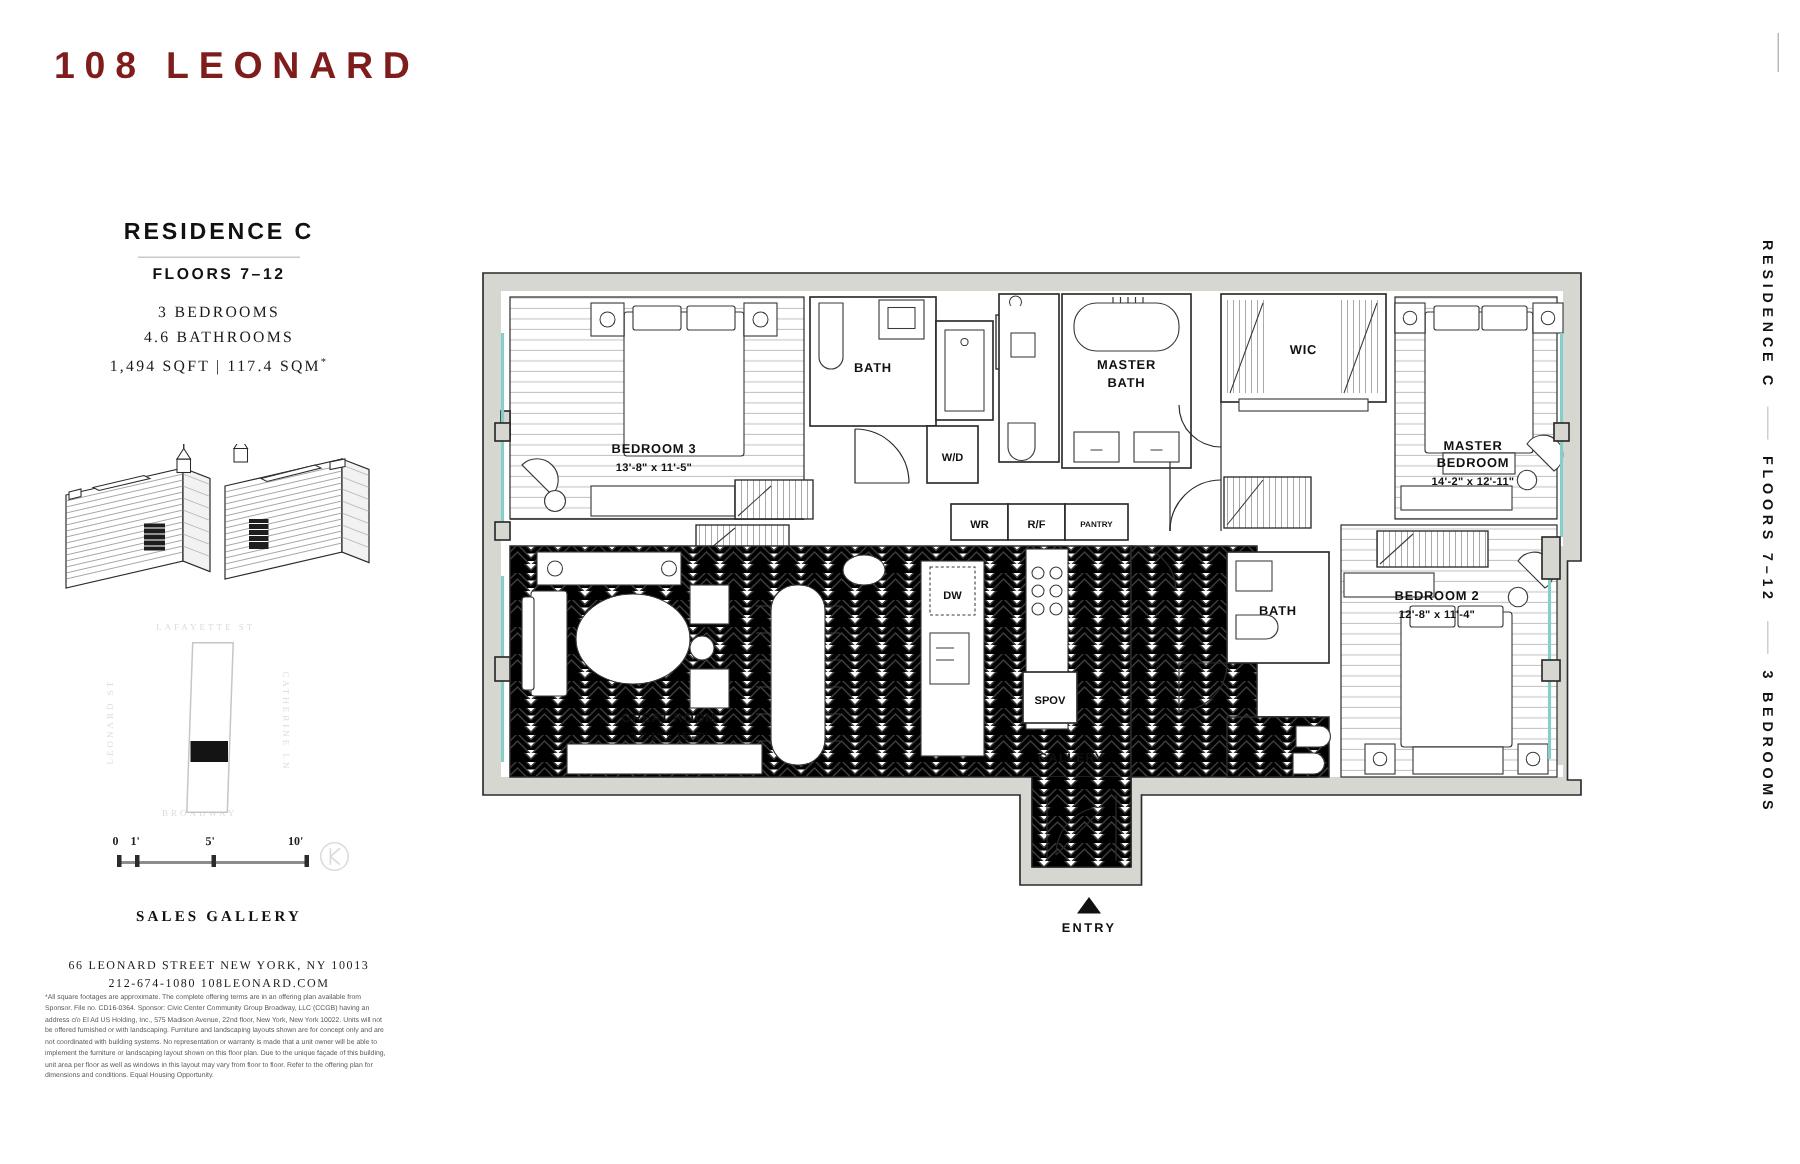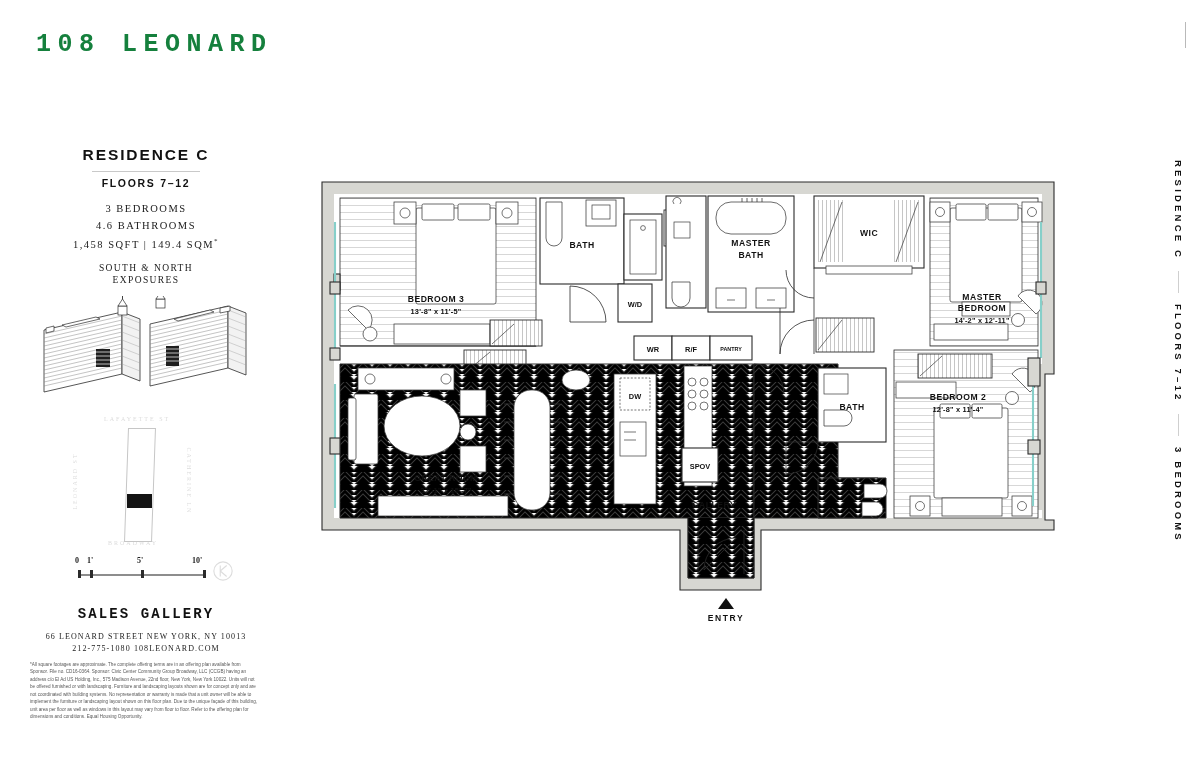--- a/index.html
+++ b/index.html
@@ -6,23 +6,23 @@
   body{
     width:1200px;height:776px;background:#ffffff;
     font-family:"Liberation Sans", sans-serif;
     color:#1a1a1a;overflow:hidden;position:relative;
   }
   .page{position:absolute;inset:0;}
 
   
   .brand{
     position:absolute;left:36px;top:30px;
-    font-family:Liberation Mono, monospace;
+    font-family:Liberation Sans, sans-serif;
     font-size:25px;font-weight:700;letter-spacing:6.5px;
-    color:#15803d;white-space:nowrap;
+    color:#7f1d1d;white-space:nowrap;
   }
 
   
   .info{position:absolute;left:28px;top:146px;width:236px;text-align:center;}
   .res-title{
     font-size:15.5px;font-weight:700;letter-spacing:1.9px;color:#111;
     padding-bottom:4px;
   }
   .res-rule{
     width:108px;height:1px;background:#c9c9c9;margin:3px auto 5px auto;
@@ -69,22 +69,22 @@
   .sb-line{position:absolute;left:8px;top:18px;width:128px;height:2px;background:#8d8d8d;}
   .sb-tick{position:absolute;top:14px;width:3px;height:8px;background:#2b2b2b;}
   .sb-lbl{position:absolute;top:0;font-family:"Liberation Serif",serif;font-size:8px;font-weight:700;color:#222;}
   .logo-k{
     position:absolute;left:142px;top:4px;width:22px;height:22px;opacity:.25;
   }
 
   
   .sales{position:absolute;left:28px;top:606px;width:236px;text-align:center;}
   .sales-h{
-    font-family:Liberation Mono, monospace;font-size:14px;font-weight:700;
-    letter-spacing:2.1px;color:#111;margin-bottom:10px;
+    font-family:Liberation Serif, serif;font-size:10px;font-weight:700;
+    letter-spacing:2.1px;color:#111;margin-bottom:22px;
   }
   .sales-l{
     font-family:"Liberation Serif",serif;font-size:8px;font-weight:400;
     letter-spacing:1.1px;color:#1a1a1a;margin:3px 0;
   }
 
   
   .disclaimer{
     position:absolute;left:30px;top:661px;width:230px;
     font-family:"Liberation Sans",sans-serif;
@@ -125,27 +125,23 @@
   <div class="brand">108 LEONARD</div>
   <div class="corner-tick"></div>
 
   <div class="info">
     <div class="res-title">RESIDENCE C</div>
     <div class="res-rule"></div>
     <div class="floors">FLOORS 7–12</div>
     <div class="spec">3 BEDROOMS</div>
     <div class="spec">4.6 BATHROOMS</div>
     <div class="spec">
-      <span>1,458 SQFT</span>
+      <span>1,494 SQFT</span>
       <span>|</span>
-      <span>149.4 SQM</span><span class="sup">*</span>
-    </div>
-    <div class="exposure">
-      <div>SOUTH &amp; NORTH</div>
-      <div>EXPOSURES</div>
+      <span>117.4 SQM</span><span class="sup">*</span>
     </div>
   </div>
 
   <div class="massing">
     <svg width="232" height="112" viewBox="0 0 232 112">
       <defs>
         <g id="massBlock">
 
           <path d="M0,18 L78,0 L78,62 L0,80 Z" fill="#ffffff" stroke="#2b2b2b" stroke-width="0.8"></path>
 
@@ -241,21 +237,21 @@
     <div class="sb-lbl" style="left:122px">10'</div>
     <svg class="logo-k" viewBox="0 0 24 24">
       <circle cx="12" cy="12" r="10" fill="none" stroke="#777" stroke-width="1.2"></circle>
       <path d="M9,6 L9,18 M9,12 L16,6 M9,12 L16,18" fill="none" stroke="#777" stroke-width="1.2"></path>
     </svg>
   </div>
 
   <div class="sales">
     <div class="sales-h">SALES GALLERY</div>
     <div class="sales-l">66 LEONARD STREET    NEW YORK, NY 10013</div>
-    <div class="sales-l">212-775-1080   108LEONARD.COM</div>
+    <div class="sales-l">212-674-1080   108LEONARD.COM</div>
   </div>
 
   <div class="disclaimer">*All square footages are approximate. The complete offering terms are in an offering plan available from Sponsor. File no. CD16-0364. Sponsor: Civic Center Community Group Broadway, LLC (CCGB) having an address c/o El Ad US Holding, Inc., 575 Madison Avenue, 22nd floor, New York, New York 10022. Units will not be offered furnished or with landscaping. Furniture and landscaping layouts shown are for concept only and are not coordinated with building systems. No representation or warranty is made that a unit owner will be able to implement the furniture or landscaping layout shown on this floor plan. Due to the unique façade of this building, unit area per floor as well as windows in this layout may vary from floor to floor. Refer to the offering plan for dimensions and conditions. Equal Housing Opportunity.</div>
 
   <div class="rail">
     <div class="rail-txt">RESIDENCE C</div>
     <div class="rail-rule"></div>
     <div class="rail-txt">FLOORS 7–12</div>
     <div class="rail-rule"></div>
     <div class="rail-txt">3 BEDROOMS</div>

